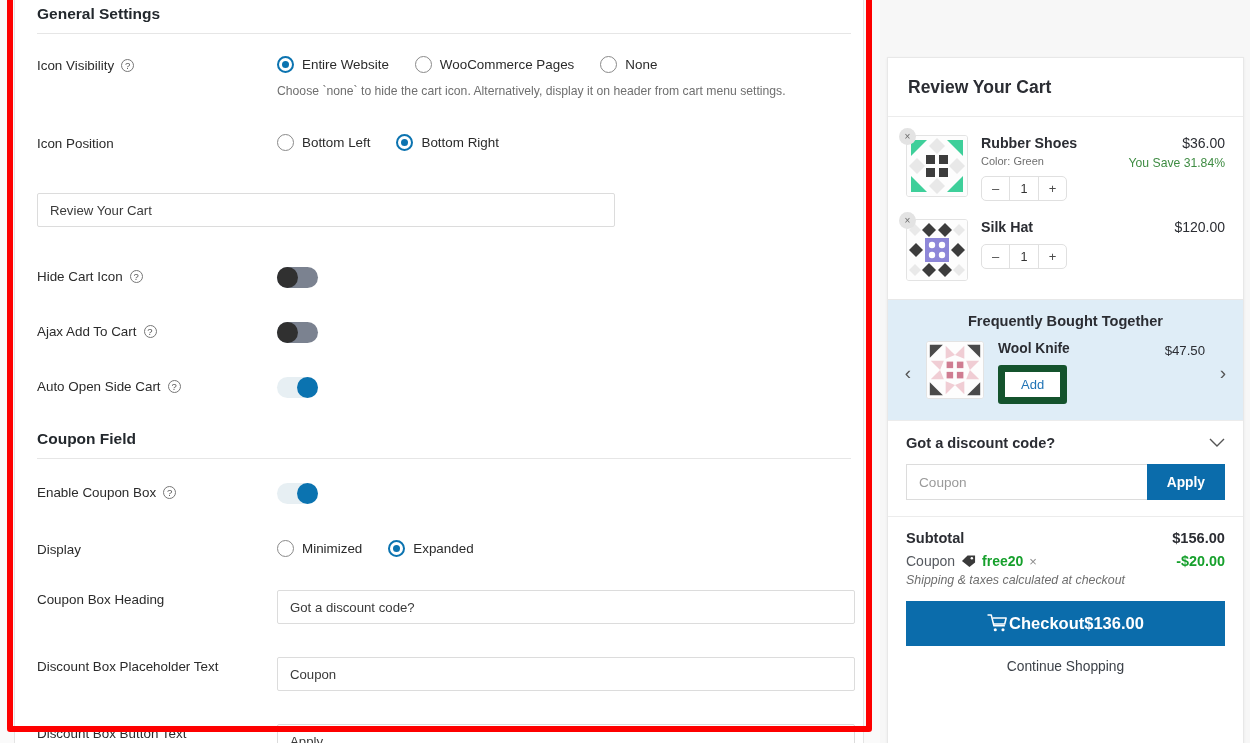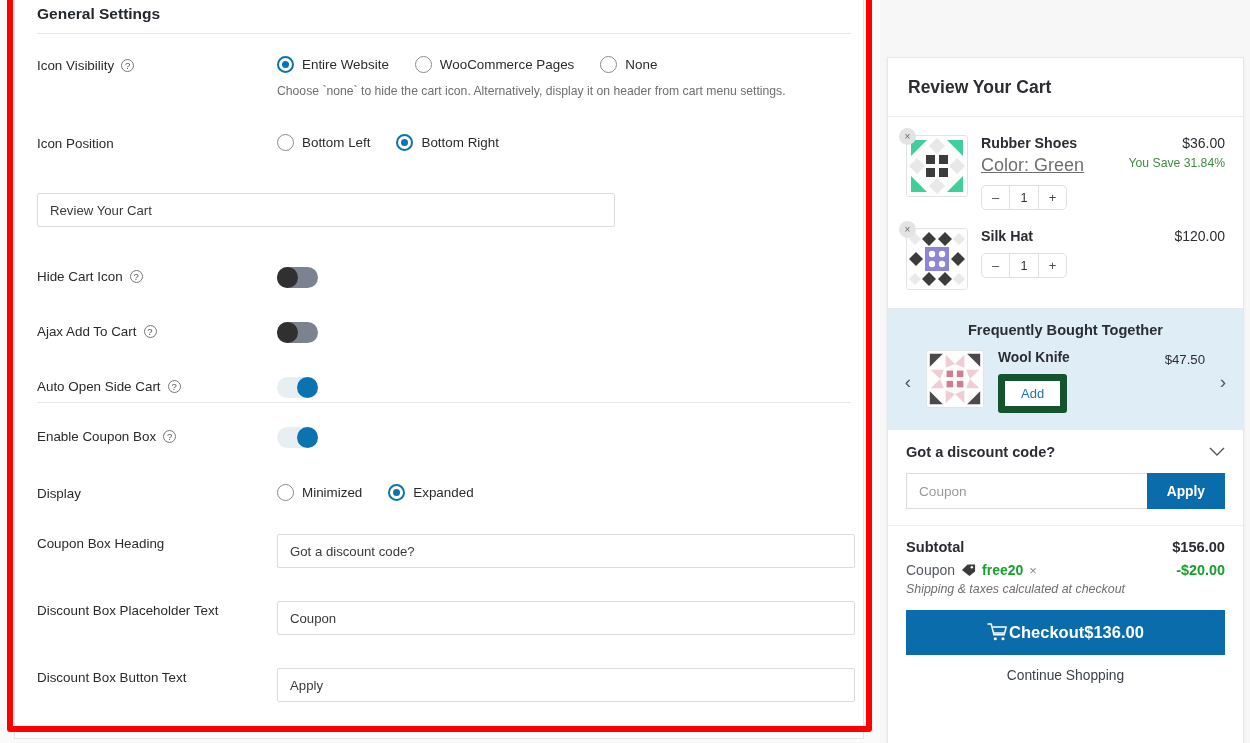--- a/index.html
+++ b/index.html
@@ -133,21 +133,21 @@
   .thumb svg { display:block; width: 100%; height: 100%; }
   .remove-btn {
     position: absolute; left: -7px; top: -7px;
     width: 17px; height: 17px; border-radius: 50%;
     background: #e3e3e3; color: #6a6a6a;
     font-size: 10px; line-height: 17px; text-align: center;
     cursor: pointer;
   }
   .item-mid { flex: 1; min-width: 0; }
   .item-name { font-size: 14.2px; font-weight: 600; color: #2b2d33; }
-  .item-meta { font-size: 18px; color: #6f6f6f; margin-top: 4px; text-decoration: underline; }
+  .item-meta { font-size: 11px; color: #6f6f6f; margin-top: 4px; }
   .qty {
     margin-top: 9px; display: inline-flex; align-items: stretch;
     border: 1px solid #e0e0e0; border-radius: 5px; height: 25px; overflow: hidden;
   }
   .qty > div { display:flex; align-items:center; justify-content:center;
                font-size: 13px; color: #4a4a4a; }
   .qty .minus, .qty .plus { width: 27px; cursor: pointer; }
   .qty .val { width: 30px; border-left: 1px solid #e0e0e0; border-right: 1px solid #e0e0e0;
               font-size: 12.6px; color: #333; }
   .item-right { text-align: right; flex: 0 0 auto; padding-left: 4px; }
@@ -301,20 +301,21 @@
           <span class="help-icon">?</span>
         </div>
         <div class="row-field">
           <span class="toggle on">
             <span class="track"></span>
             <span class="knob"></span>
           </span>
         </div>
       </div>
 
+      <div class="section-title" style="padding-top:28px;">Coupon Field</div>
       <div class="section-rule"></div>
 
       <div class="row" style="padding-top:24px;">
         <div class="row-label">
           <span>Enable Coupon Box</span>
           <span class="help-icon">?</span>
         </div>
         <div class="row-field">
           <span class="toggle on">
             <span class="track"></span>

